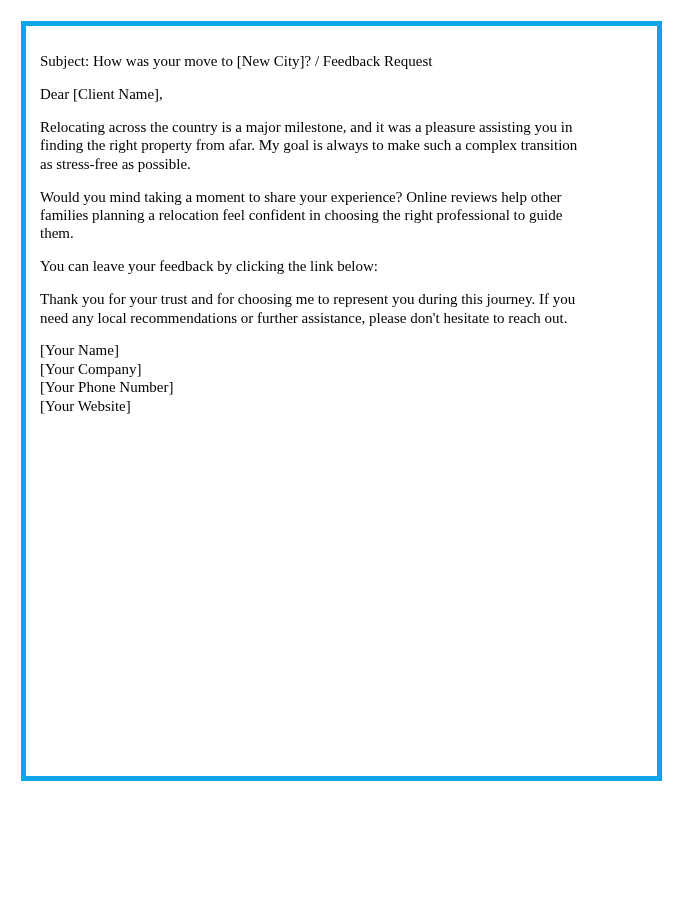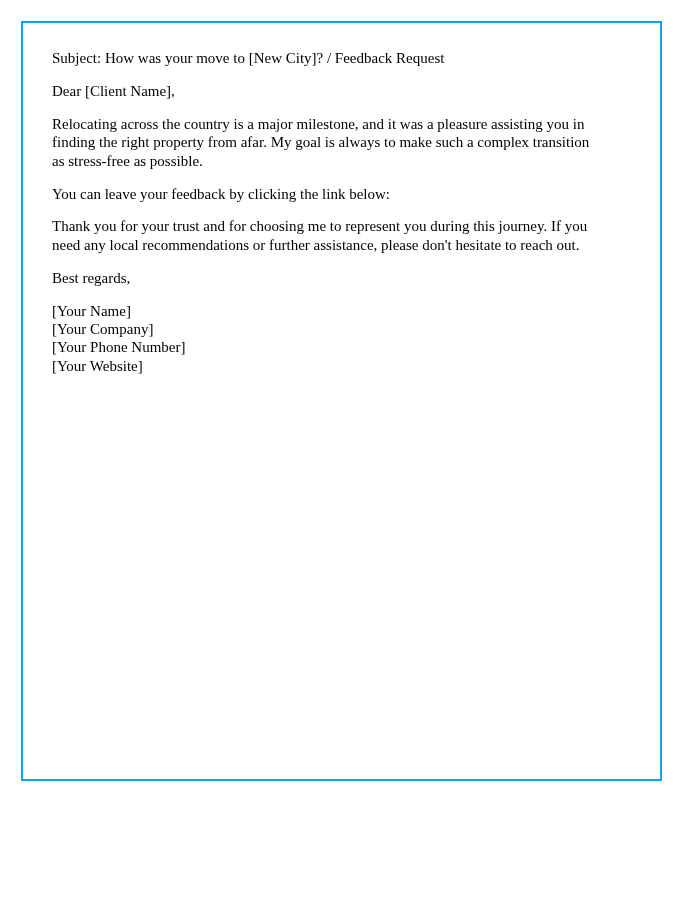--- a/index.html
+++ b/index.html
@@ -13,43 +13,45 @@
     position: relative;
     font-family: "Liberation Serif", serif;
   }
   .page {
     position: absolute;
     left: 21px;
     top: 21px;
     width: 641px;
     height: 760px;
     box-sizing: border-box;
-    border: 2px solid #0ea5e9;
+    border: 5px solid #0ea5e9;
     background: #ffffff;
-    padding: 26px 30px 0 29px;
+    padding: 26px 30px 0 14px;
     overflow: hidden;
   }
   .page p {
     margin: 0 0 14.5px 0;
     font-size: 15px;
     line-height: 18.4px;
     color: #000000;
     white-space: pre;
   }
 </style>
 </head>
 <body>
 
 <div class="page">
   <p>Subject: How was your move to [New City]? / Feedback Request</p>
   <p>Dear [Client Name],</p>
   <p>Relocating across the country is a major milestone, and it was a pleasure assisting you in
 finding the right property from afar. My goal is always to make such a complex transition
 as stress-free as possible.</p>
+  <p>Would you mind taking a moment to share your experience? Online reviews help other
+families planning a relocation feel confident in choosing the right professional to guide
+them.</p>
   <p>You can leave your feedback by clicking the link below:</p>
   <p>Thank you for your trust and for choosing me to represent you during this journey. If you
 need any local recommendations or further assistance, please don't hesitate to reach out.</p>
-  <p>Best regards,</p>
   <p>[Your Name]
 [Your Company]
 [Your Phone Number]
 [Your Website]</p>
 </div>
 
 </body></html>

